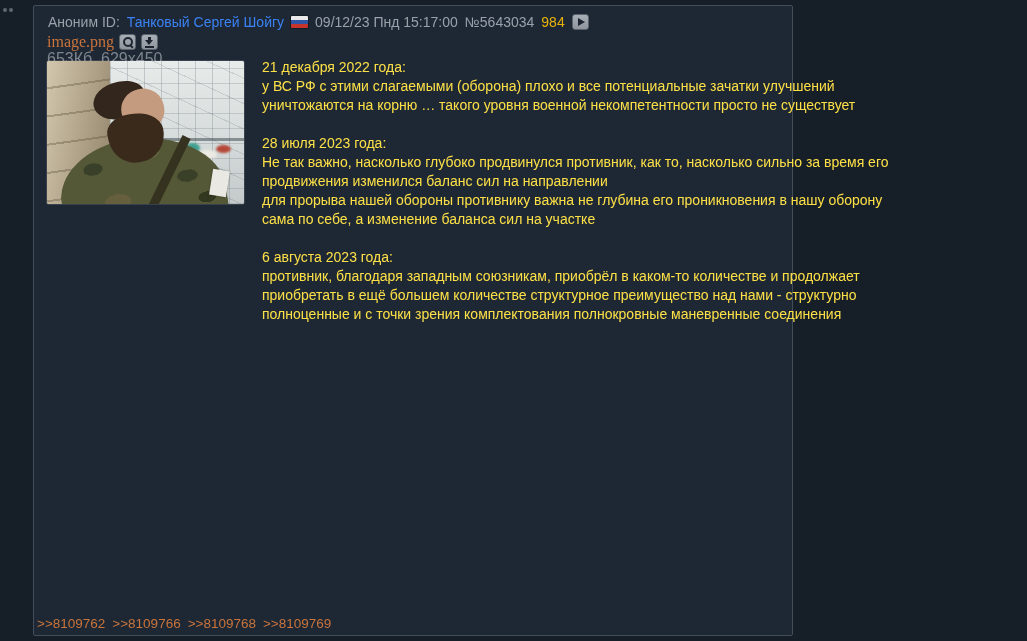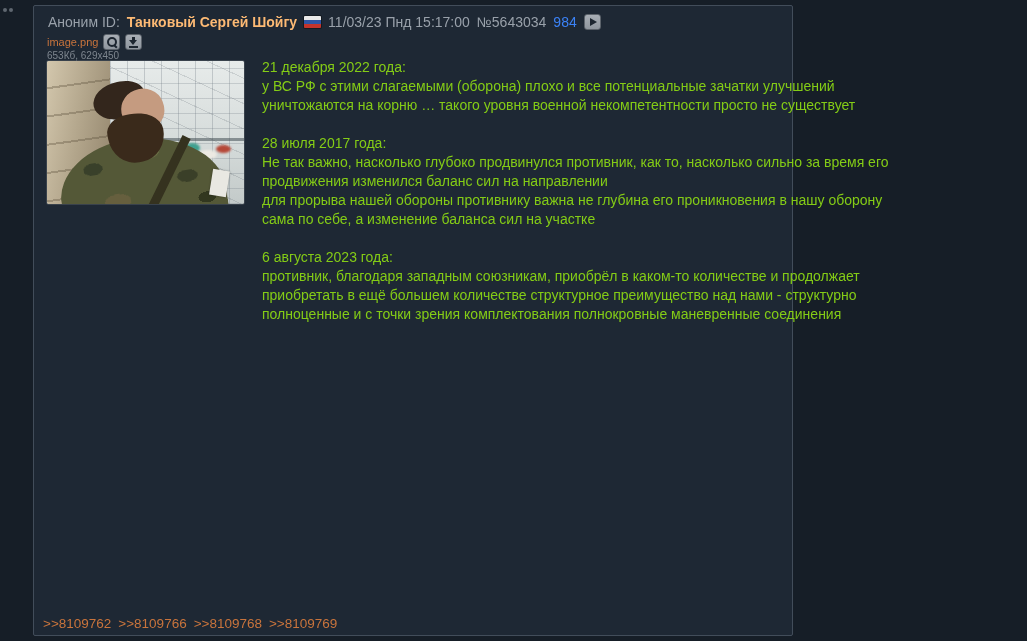--- a/index.html
+++ b/index.html
@@ -18,45 +18,45 @@
   .post-panel {
     position:absolute; left:20px; top:5px; width:760px; height:631px;
     background:#1e2834; border:1px solid #424d5a; border-radius:2px;margin-left:13px;
   }
   
   .post-header {
     position:absolute; left:14px; top:7px; height:18px;
     display:flex; align-items:center; gap:7px;
     font-size:14px; color:#99a1aa; white-space:nowrap;
   }
-  .poster-name { color:#fdba74; font-weight:bold; cursor:pointer; }
+  .poster-name { color:#3b82f6; font-weight:normal; cursor:pointer; }
   .flag {
     display:inline-block; width:17px; height:12px; border-radius:1px;
     background:linear-gradient(180deg,#e9e9e9 0 33%,#2f55a4 33% 66%,#c4342b 66% 100%);
     box-shadow:0 0 0 1px rgba(0,0,0,.35);
   }
-  .posts-count { color:#3b82f6; }
+  .posts-count { color:#eab308; }
   .sq-btn {
     display:inline-flex; align-items:center; justify-content:center;
     width:17px; height:16px; border-radius:3px;
     background:linear-gradient(180deg,#a8aeb5,#8f969e);
     border:1px solid #5c636b; cursor:pointer;
   }
   .play-tri {
     width:0; height:0; margin-left:2px;
     border-left:7px solid #1d2630;
     border-top:4px solid transparent;
     border-bottom:4px solid transparent;
   }
   
   .file-row {
     position:absolute; left:13px; top:27px; height:18px;
     display:flex; align-items:center; gap:5px;
   }
-  .file-link { color:#c9743c; font-size:11px; text-decoration:none; cursor:pointer; }
+  .file-link { color:#c9743c; font-size:16px; text-decoration:none; cursor:pointer;font-family:Liberation Serif, serif; }
   .mag-glass { position:relative; width:10px; height:10px; }
   .mag-glass::before {
     content:""; position:absolute; left:0; top:0; width:6px; height:6px;
     border:2px solid #1d2630; border-radius:50%;
   }
   .mag-glass::after {
     content:""; position:absolute; left:7px; top:7px; width:4px; height:2px;
     background:#1d2630; transform:rotate(45deg); transform-origin:0 50%;
   }
   .dl-arrow { position:relative; width:9px; height:11px; }
@@ -65,21 +65,21 @@
   }
   .dl-arrow::after {
     content:""; position:absolute; left:0; top:3px; width:0; height:0;
     border-top:5px solid #1d2630;
     border-left:4.5px solid transparent;
     border-right:4.5px solid transparent;
   }
   .dl-base { position:absolute; left:0; bottom:0; width:9px; height:2px; background:#1d2630; }
   .file-meta {
     position:absolute; left:13px; top:44px;
-    font-size:10px; color:#7d858e;
+    font-size:16px; color:#7d858e;
   }
   
   .thumb {
     position:absolute; left:13px; top:55px; width:197px; height:143px;
     border-radius:2px; overflow:hidden; background:#d3d6d3; cursor:pointer;
     box-shadow:0 0 0 1px rgba(255,255,255,.12);
   }
   .thumb .wall {
     position:absolute; left:0; top:0; width:36%; height:100%;
     background:
@@ -128,39 +128,39 @@
     position:absolute; right:2%; top:14%; width:60%; height:52%;
     background:#c59b80; border-radius:50% 50% 48% 52%;
   }
   .thumb .beard {
     position:absolute; left:12%; bottom:-4%; width:80%; height:62%;
     background:#3a2a1b; border-radius:42% 58% 50% 50% / 35% 45% 62% 62%;
   }
   
   .post-text {
     position:absolute; left:228px; top:52px; width:722px;
-    font-size:14px; line-height:19px; color:#84cc16;
+    font-size:14px; line-height:19px; color:#fde047;
   }
   .post-par { white-space:pre-line; margin-bottom:19px; }
   
-  .replies { position:absolute; left:9px; top:610px; font-size:13.5px; }
+  .replies { position:absolute; left:3px; top:610px; font-size:13.5px; }
   .reply-link { color:#c9743c; text-decoration:none; margin-right:7px; cursor:pointer; }
 </style>
 </head>
 <body>
 
 <span class="drag-dots"></span>
 
 <div class="post-panel">
 
   <div class="post-header">
     <span>Аноним ID:</span>
     <span class="poster-name">Танковый Сергей Шойгу</span>
     <span class="flag"></span>
-    <span>11/03/23 Пнд 15:17:00</span>
+    <span>09/12/23 Пнд 15:17:00</span>
     <span>№5643034</span>
     <span class="posts-count">984</span>
     <span class="sq-btn">
       <span class="play-tri"></span>
     </span>
   </div>
 
   <div class="file-row">
     <a class="file-link">image.png</a>
     <span class="sq-btn">
@@ -189,21 +189,21 @@
       <div class="hair"></div>
       <div class="face"></div>
       <div class="beard"></div>
     </div>
   </div>
 
   <div class="post-text">
     <div class="post-par">21 декабря 2022 года:
 у ВС РФ с этими слагаемыми (оборона) плохо и все потенциальные зачатки улучшений
 уничтожаются на корню … такого уровня военной некомпетентности просто не существует</div>
-    <div class="post-par">28 июля 2017 года:
+    <div class="post-par">28 июля 2023 года:
 Не так важно, насколько глубоко продвинулся противник, как то, насколько сильно за время его
 продвижения изменился баланс сил на направлении
 для прорыва нашей обороны противнику важна не глубина его проникновения в нашу оборону
 сама по себе, а изменение баланса сил на участке</div>
     <div class="post-par">6 августа 2023 года:
 противник, благодаря западным союзникам, приобрёл в каком-то количестве и продолжает
 приобретать в ещё большем количестве структурное преимущество над нами - структурно
 полноценные и с точки зрения комплектования полнокровные маневренные соединения</div>
   </div>
 

